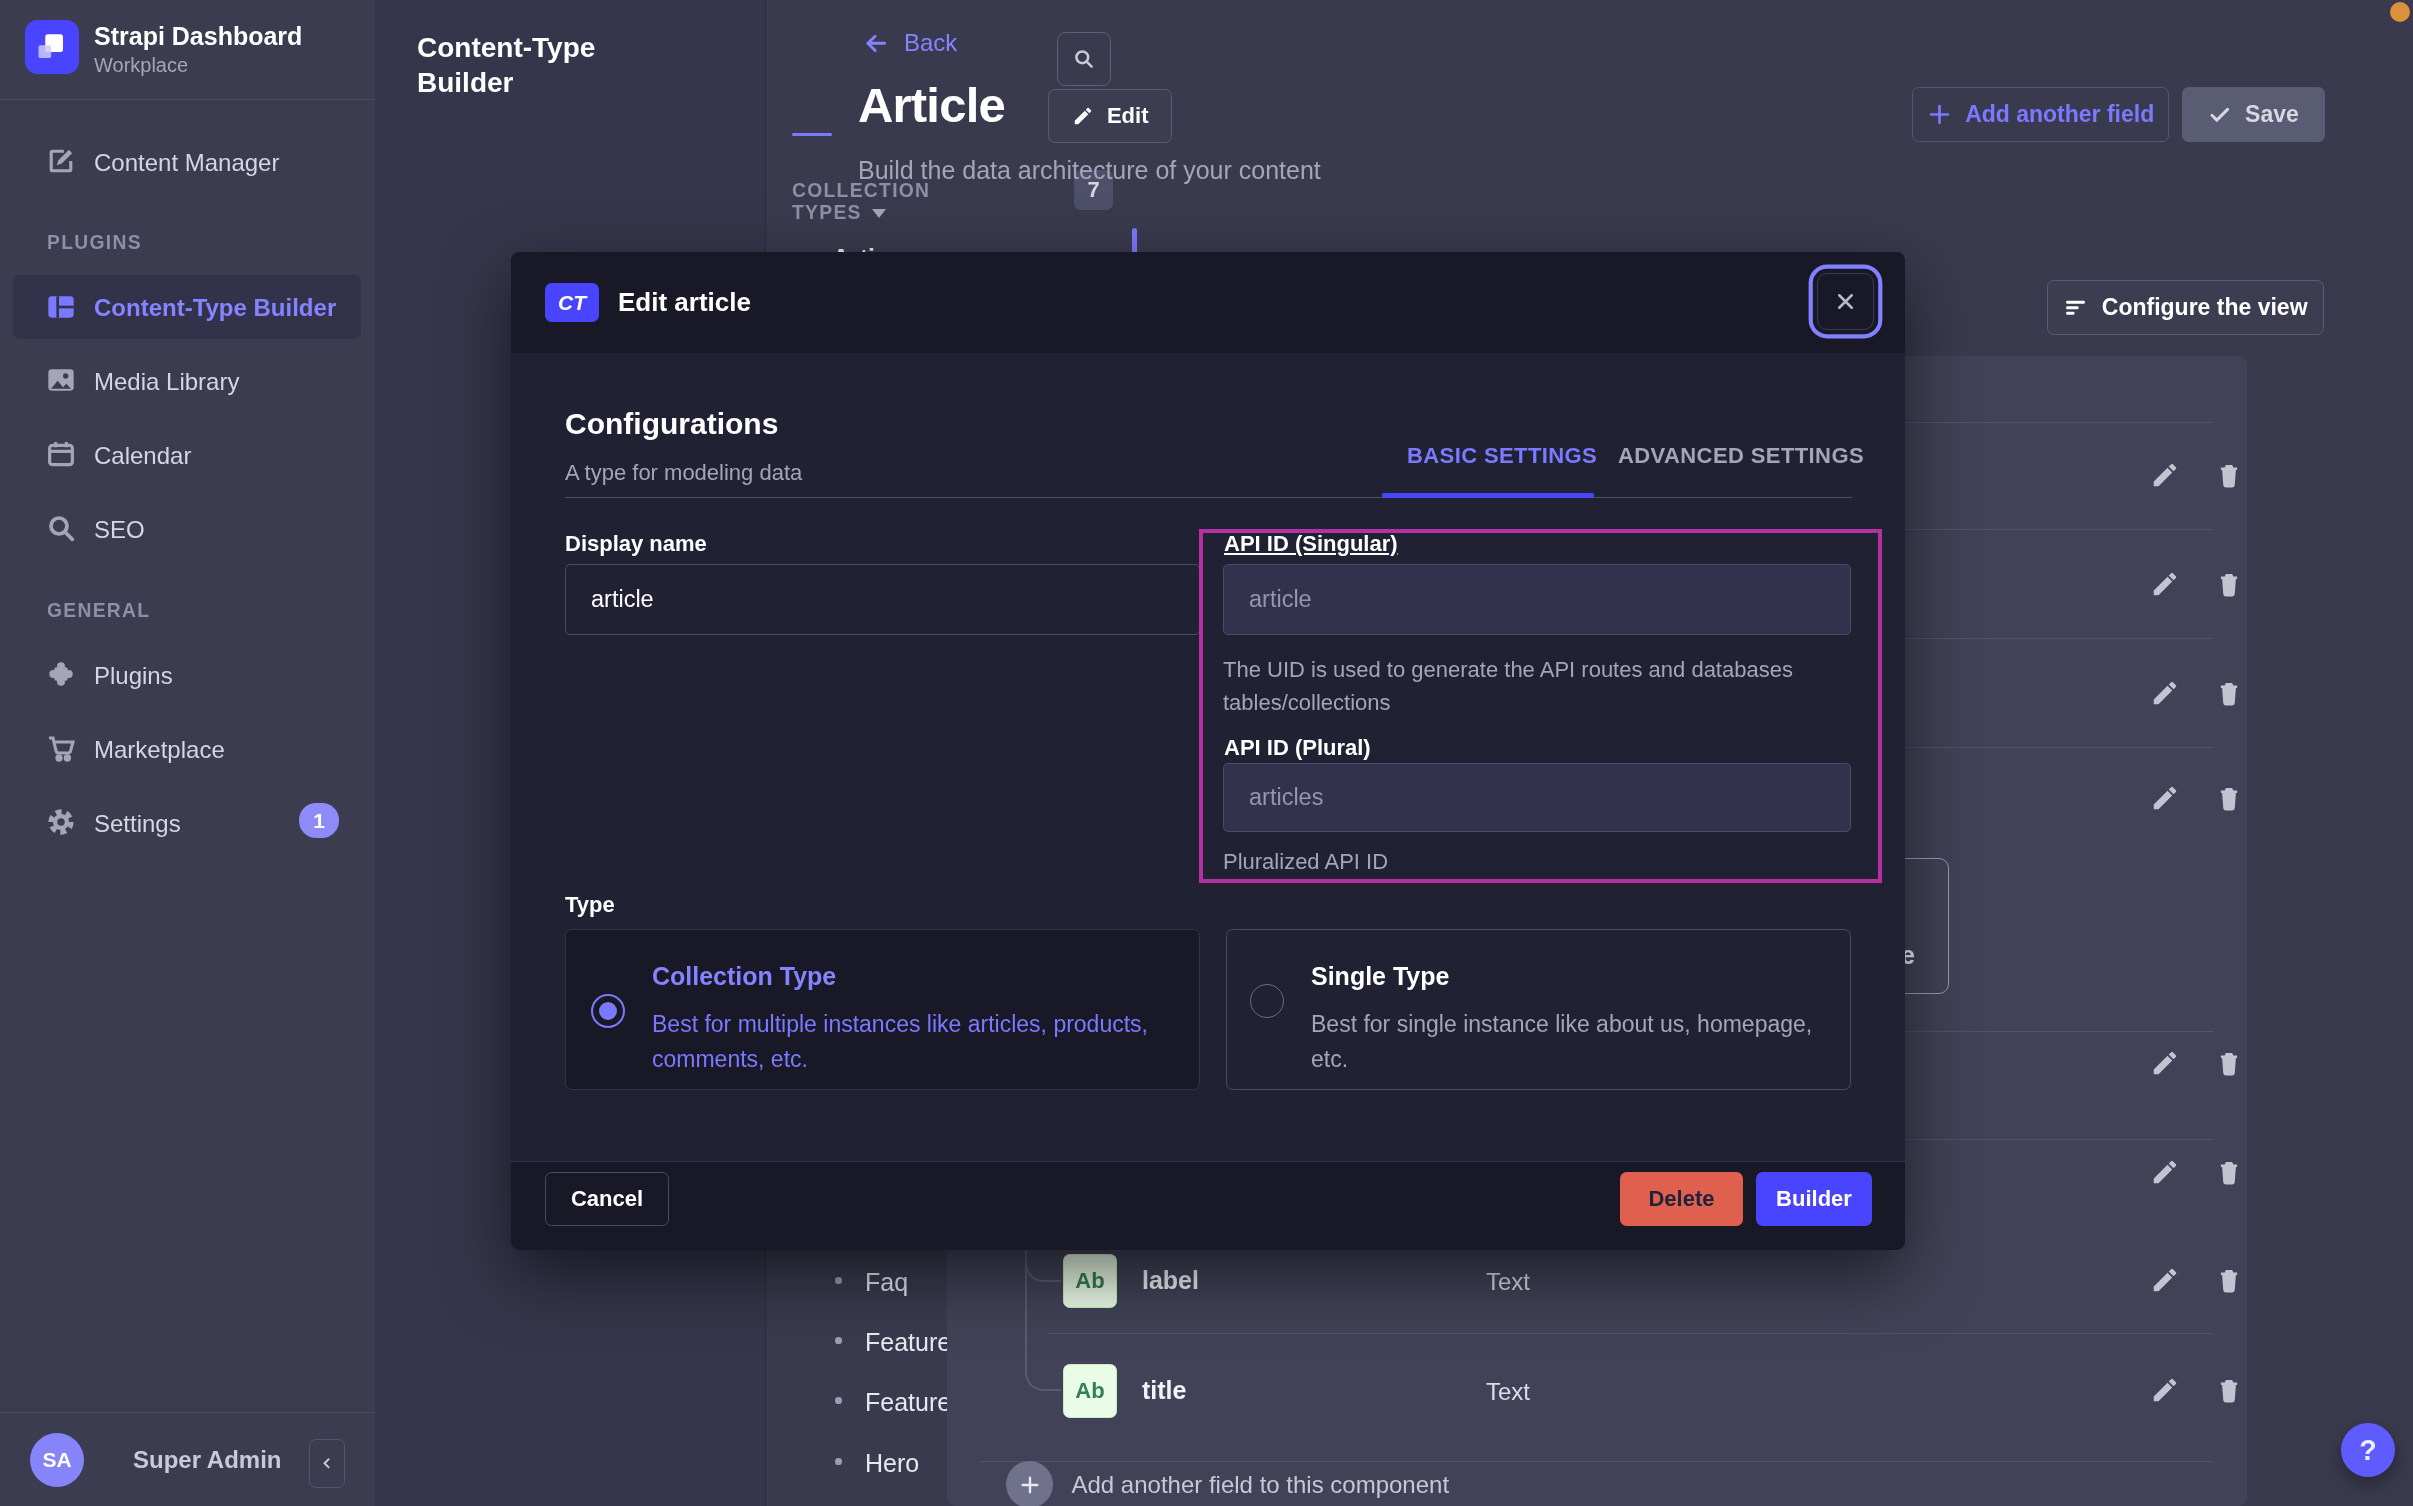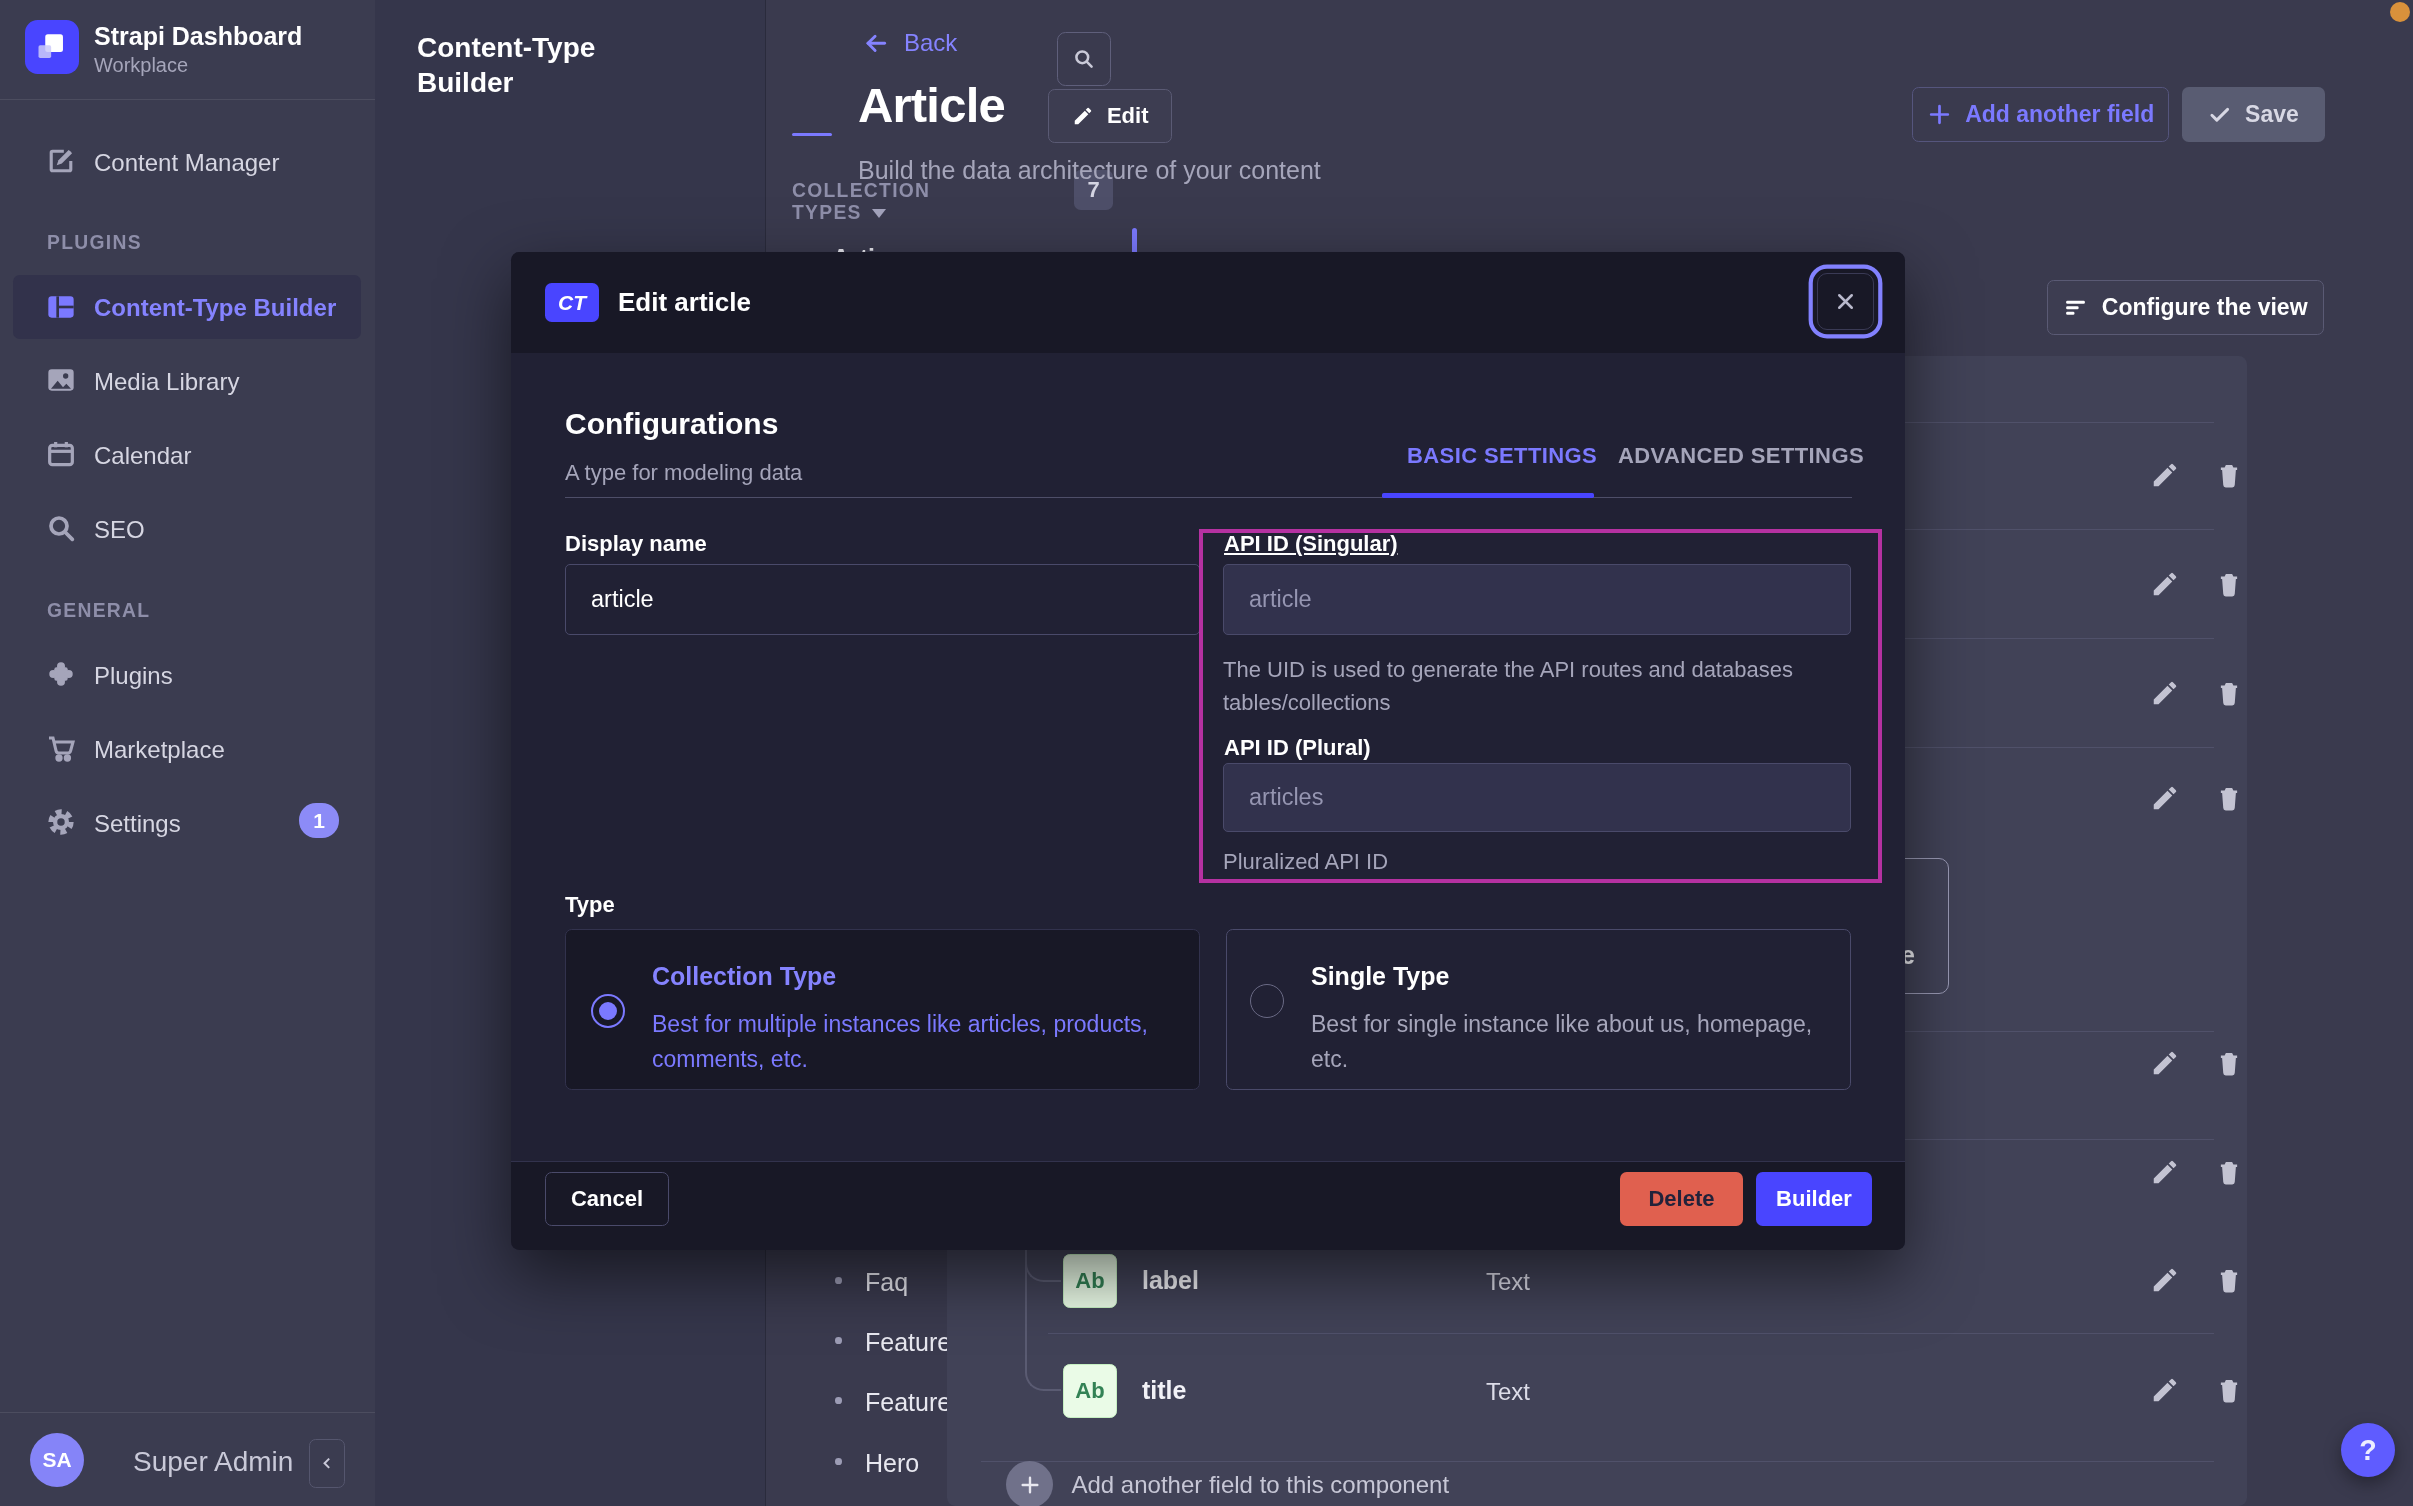--- a/index.html
+++ b/index.html
@@ -192,21 +192,21 @@
     <svg width="32" height="32" viewBox="0 0 24 24" fill="none">
         <circle cx="12" cy="12" r="7.5" stroke="#A5A5BA" stroke-width="4" stroke-dasharray="4.4 3.4"></circle>
         <circle cx="12" cy="12" r="4.4" stroke="#A5A5BA" stroke-width="3.2"></circle>
       </svg>
   </div>
   <div class="abs sb-label" style="left:94px;top:810px;">Settings</div>
   <div class="abs num-badge" style="left:299px;top:803px;width:40px;height:35px;">1</div>
 
   <div class="abs sb-div" style="top:1412px;"></div>
   <div class="abs avatar" style="left:30px;top:1433px;width:54px;height:54px;">SA</div>
-  <div class="abs" style="left:133px;top:1446px;font-size:28px;color:#C9C9D8;">Super Admin</div>
+  <div class="abs" style="left:133px;top:1446px;font-size:24px;color:#C9C9D8;font-weight:bold;">Super Admin</div>
   <div class="abs collapse-btn" style="left:309px;top:1439px;width:34px;height:47px;">
     <svg width="18.5" height="18.5" viewBox="0 0 24 24" fill="none" stroke="#C9C9D8" stroke-width="2.6">
         <path d="M14.5 6L8.5 12l6 6"></path>
       </svg>
   </div>
 </div>
 
 <div class="abs panel">
   <div class="abs panel-title" style="left:42px;top:30px;width:235px;">Content-Type Builder</div>
   <div class="abs icon-btn" style="left:682px;top:32px;width:52px;height:52px;">

